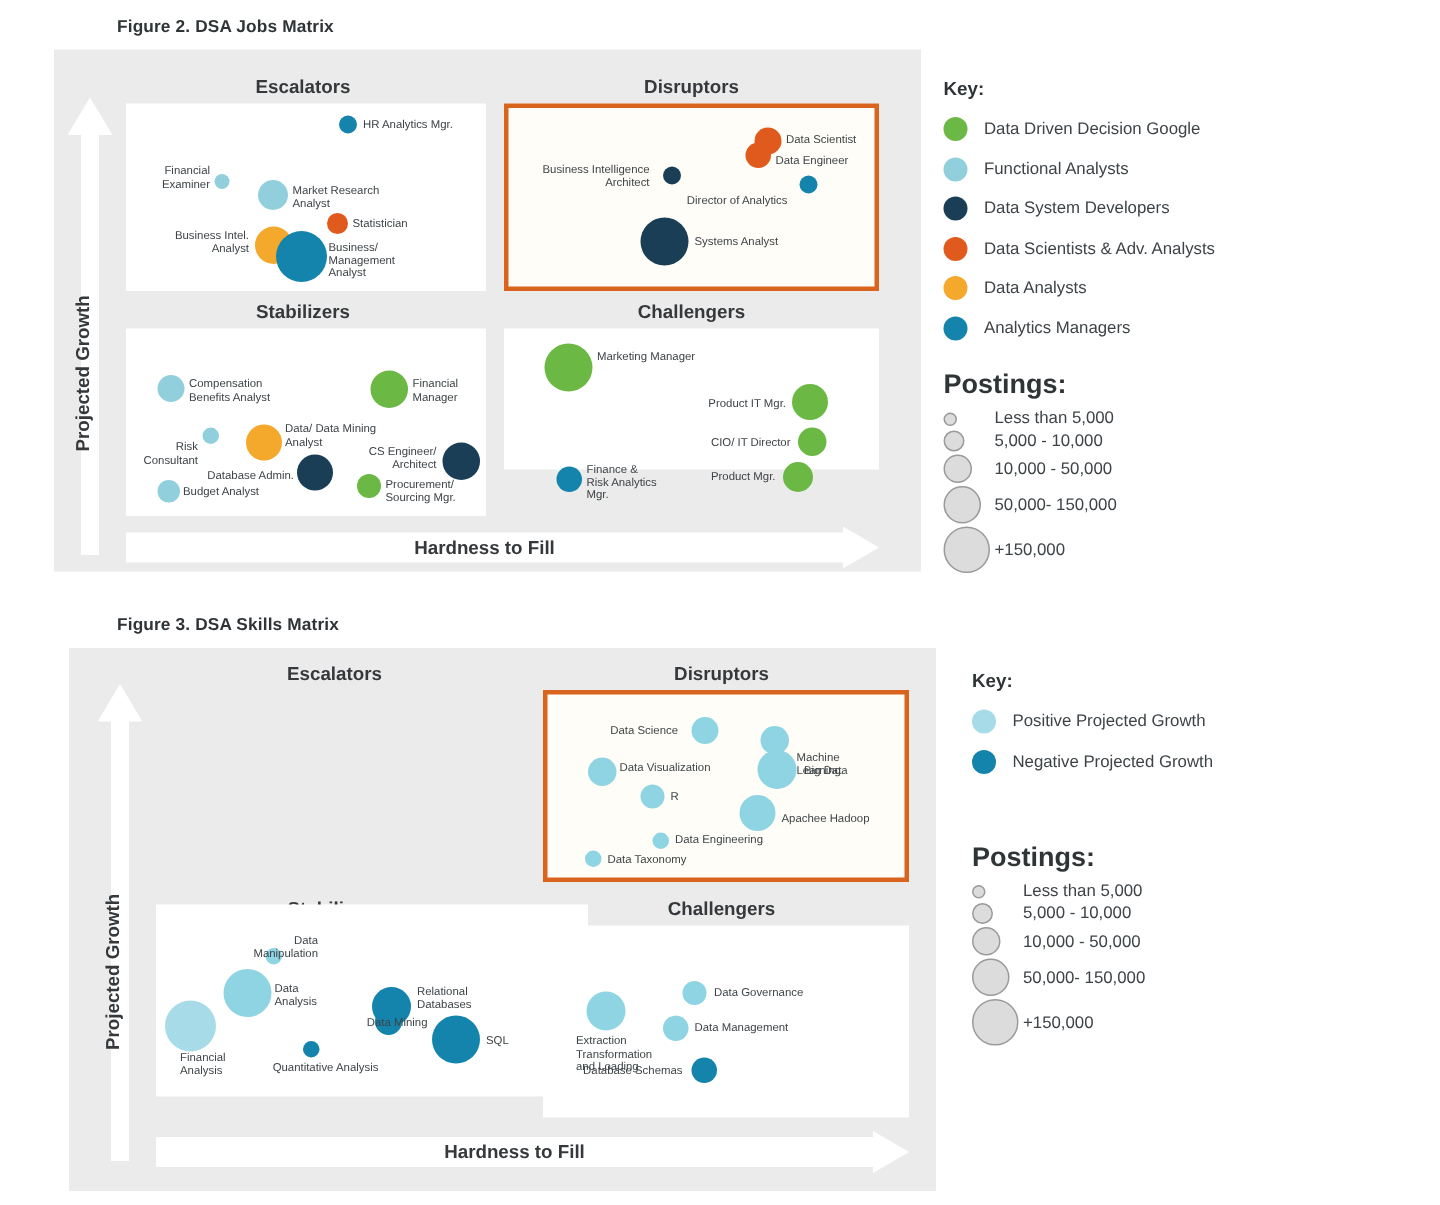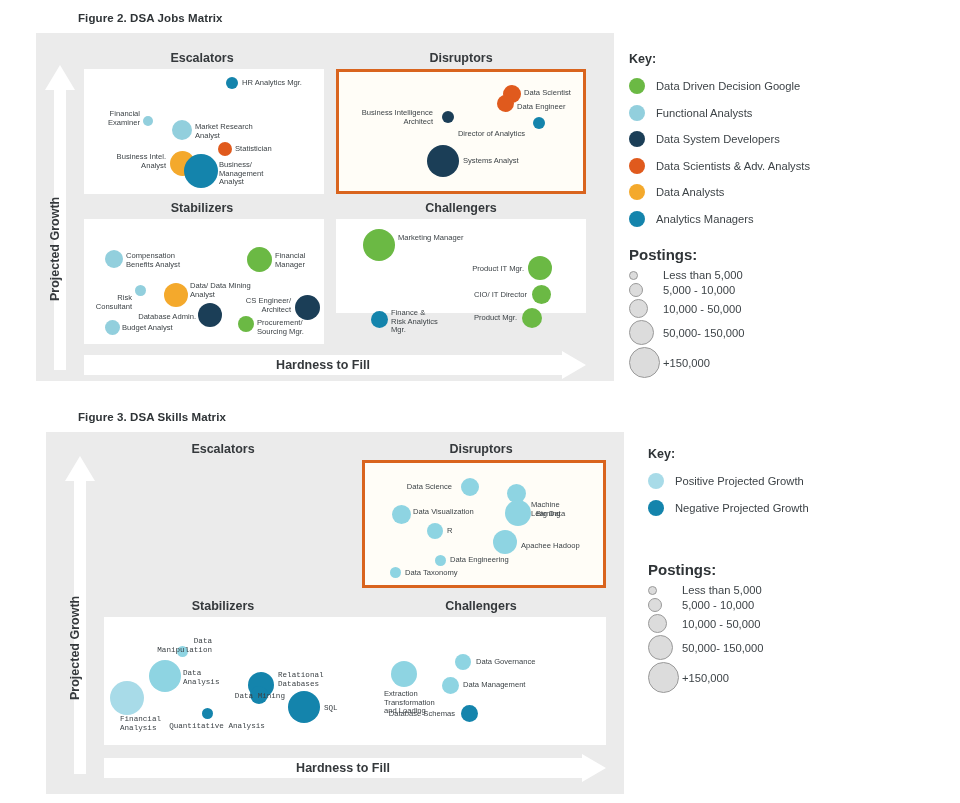--- a/index.html
+++ b/index.html
@@ -99,21 +99,21 @@
     border-radius: 50%;
     margin-right: 11px;
     flex: 0 0 auto;
   }
   .legend-text {
     font-size: 11.2px;
     color: #3d4347;
     white-space: nowrap;
   }
   .post-head {
-    font-size: 15px;
+    font-size: 18px;
     font-weight: bold;
     color: #2f3437;
     margin-top: 14px;
     margin-bottom: 6px;
   }
   .post-row {
     display: flex;
     align-items: center;
     margin-bottom: 2px;
   }
@@ -320,21 +320,21 @@
         <div class="blabel" style="top: 47px; left: 171px;">Big Data</div>
         <div class="bub" style="left: 62px; top: 60px; width: 16px; height: 16px; background: rgb(142, 212, 226);"></div>
         <div class="blabel" style="top: 64px; left: 82px;">R</div>
         <div class="bub" style="left: 128px; top: 67px; width: 24px; height: 24px; background: rgb(142, 212, 226);"></div>
         <div class="blabel" style="top: 79px; left: 156px;">Apachee Hadoop</div>
         <div class="bub" style="left: 69.5px; top: 91.5px; width: 11px; height: 11px; background: rgb(142, 212, 226);"></div>
         <div class="blabel" style="top: 93px; left: 85px;">Data Engineering</div>
         <div class="bub" style="left: 24.5px; top: 103.5px; width: 11px; height: 11px; background: rgb(142, 212, 226);"></div>
         <div class="blabel" style="top: 106px; left: 40px;">Data Taxonomy</div>
       </div>
-    <div class="panel" id="p-sk-sta" style="left:58px; top:185px; width:288px; height:128px;font-family:Liberation Mono, monospace;">
+    <div class="panel" id="p-sk-sta" style="left:58px; top:171px; width:288px; height:128px;">
         <div class="bub" style="left: 72.5px; top: 28.5px; width: 11px; height: 11px; background: rgb(142, 212, 226);"></div>
         <div class="blabel r" style="top: 20px; right: 180px;">Data
 Manipulation</div>
         <div class="bub" style="left: 45px; top: 43px; width: 32px; height: 32px; background: rgb(142, 212, 226);"></div>
         <div class="blabel" style="top: 52px; left: 79px;">Data
 Analysis</div>
         <div class="bub" style="left: 144px; top: 55px; width: 26px; height: 26px; background: rgb(20, 132, 172);"></div>
         <div class="blabel" style="top: 54px; left: 174px;">Relational
 Databases</div>
         <div class="bub" style="left: 6px; top: 64px; width: 34px; height: 34px; background: rgb(168, 219, 232);"></div>

